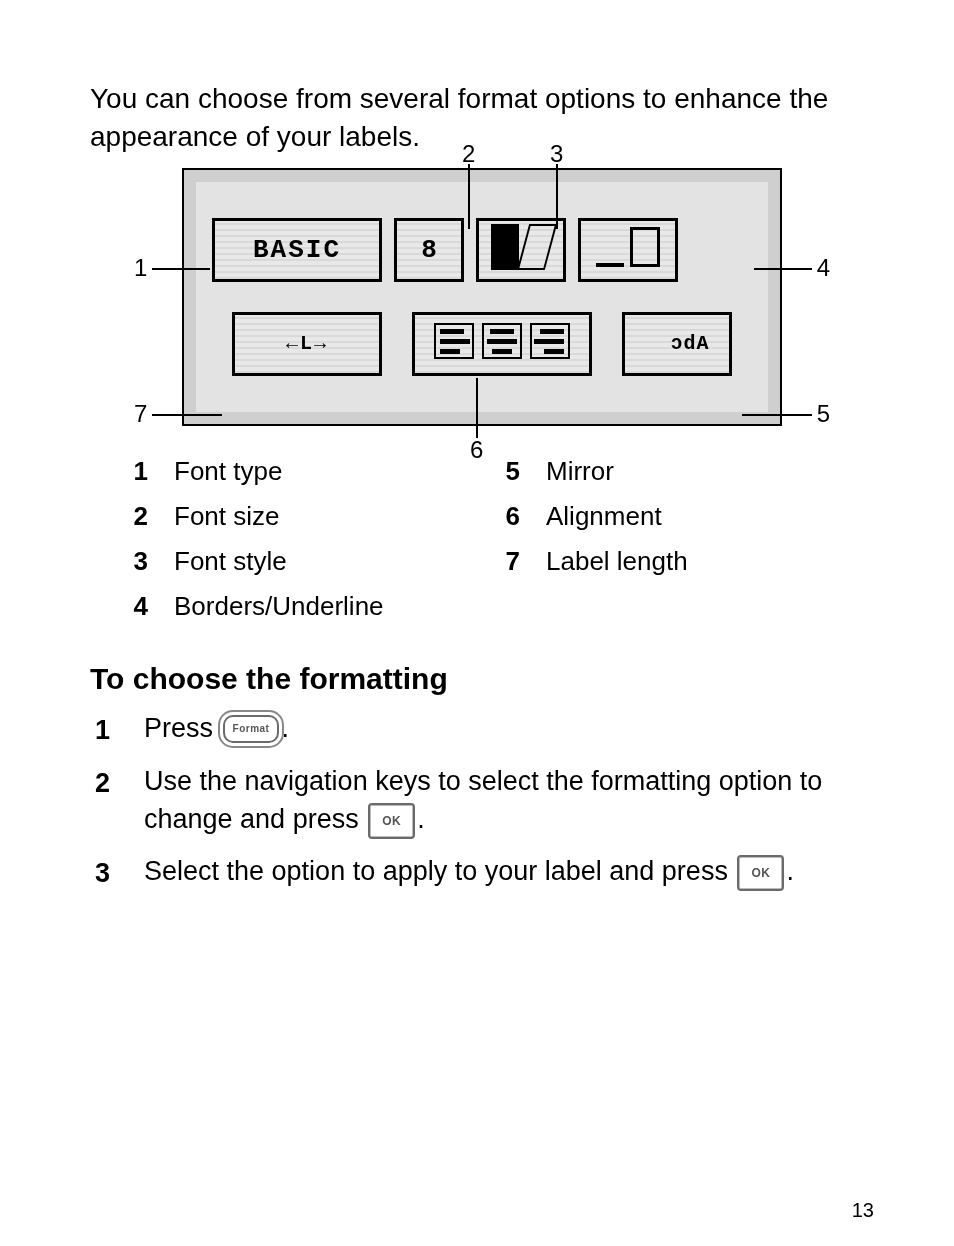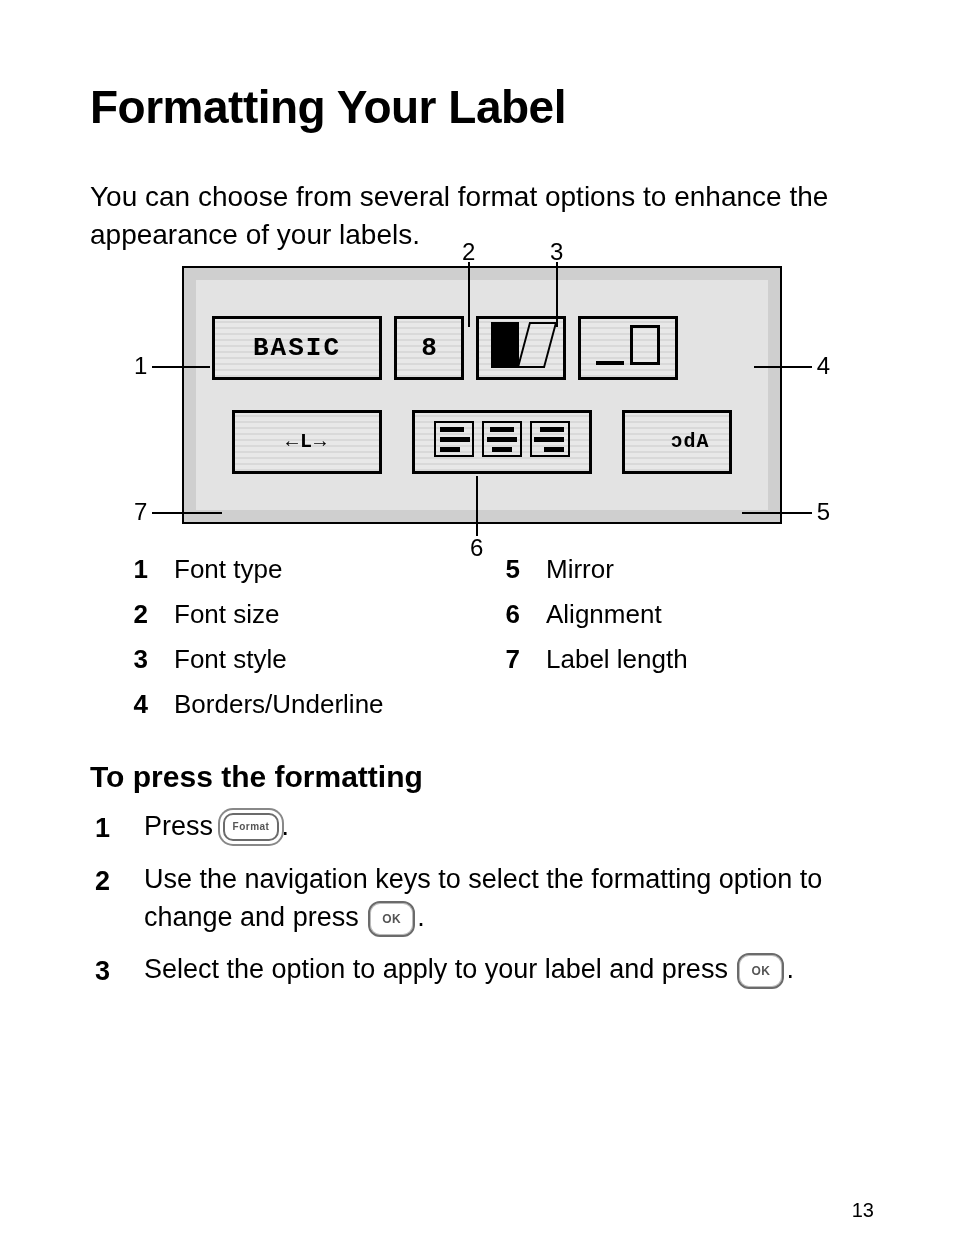--- a/index.html
+++ b/index.html
@@ -78,21 +78,21 @@
   .steps { list-style: none; }
   .steps li { display: flex; align-items: flex-start; gap: 34px; font-size: 27px; line-height: 1.4; margin-bottom: 14px; }
   .steps .n { font-weight: 700; width: 20px; text-align: right; flex: 0 0 20px; padding-top:2px; }
   .steps .body { flex: 1; }
 
   
   .keybtn {
     display: inline-flex; align-items: center; justify-content: center;
     vertical-align: middle;
     height: 32px; padding: 16px 12px;
-    border: 2px solid #6b6b6b; border-radius: 12px;
+    border: 2px solid #6b6b6b; border-radius: 4px;
     background: #fff;
     font-size: 12px; font-weight: 700; letter-spacing: 0.5px;
     color: #555;
     margin: 0 2px;
     box-shadow: inset 0 0 0 1px #bbb;
   }
   .keybtn.dbl {
     border-radius: 10px;
     box-shadow: 0 0 0 3px #fff, 0 0 0 5px #888;
     font-size: 10px;
@@ -100,21 +100,20 @@
     padding: 0 8px;
   }
 
   .pagenum { position: absolute; bottom: 24px; right: 80px; font-size: 20px; }
 </style>
 </head>
 <body>
 
 <div class="page">
 
-  <h1>Formatting Your Label</h1>
 
   <p class="intro">You can choose from several format options to enhance the appearance of your labels.</p>
 
   <div class="figure-wrap">
 
     <span class="callout" style="top:-28px; left:280px;">2</span>
     <span class="callout" style="top:-28px; left:368px;">3</span>
     <span class="callout" style="top:86px; left:-48px;">1</span>
     <span class="callout" style="top:86px; right:-48px;">4</span>
     <span class="callout" style="top:232px; left:-48px;">7</span>
@@ -176,21 +175,21 @@
     <div class="leg-item">
         <span class="num">7</span>
         <span>Label length</span>
       </div>
     <div class="leg-item">
         <span class="num">4</span>
         <span>Borders/Underline</span>
       </div>
   </div>
 
-  <h2>To press the formatting</h2>
+  <h2>To choose the formatting</h2>
 
   <ol class="steps">
     <li>
       <span class="n">1</span>
       <span class="body">
         <span>Press </span>
         <span class="keybtn dbl">Format</span><span>.</span>
       </span>
     </li>
     <li>

